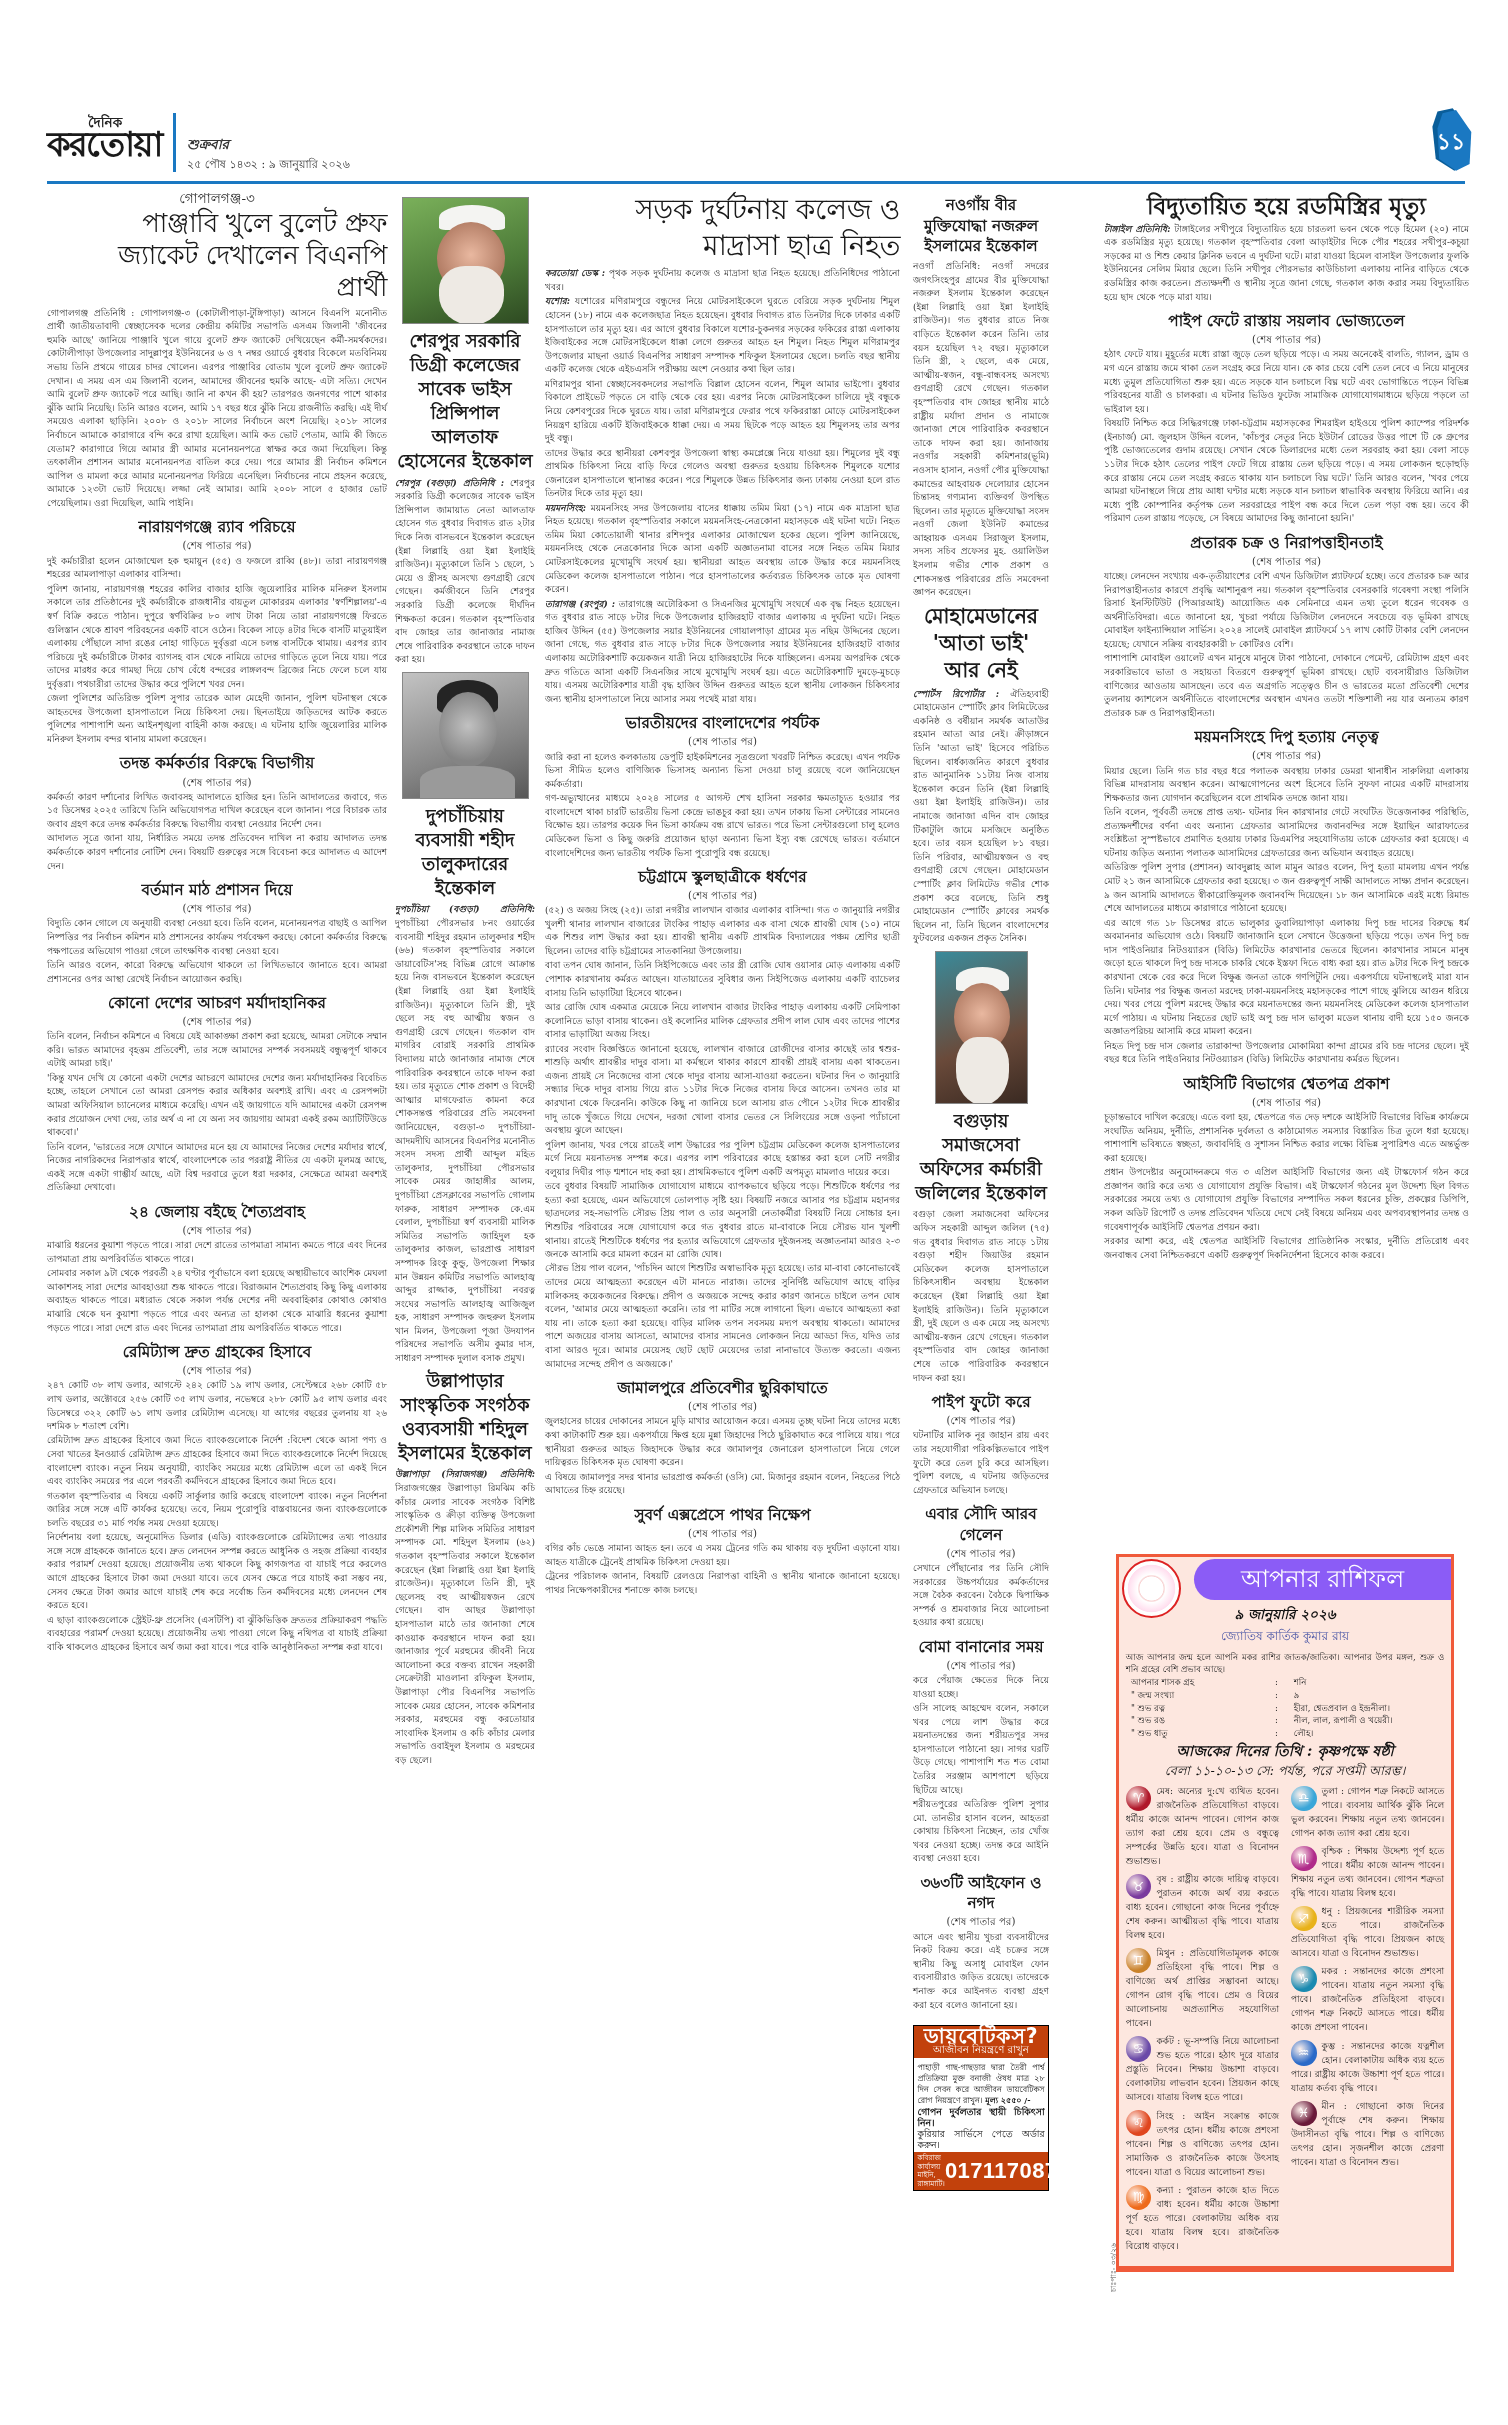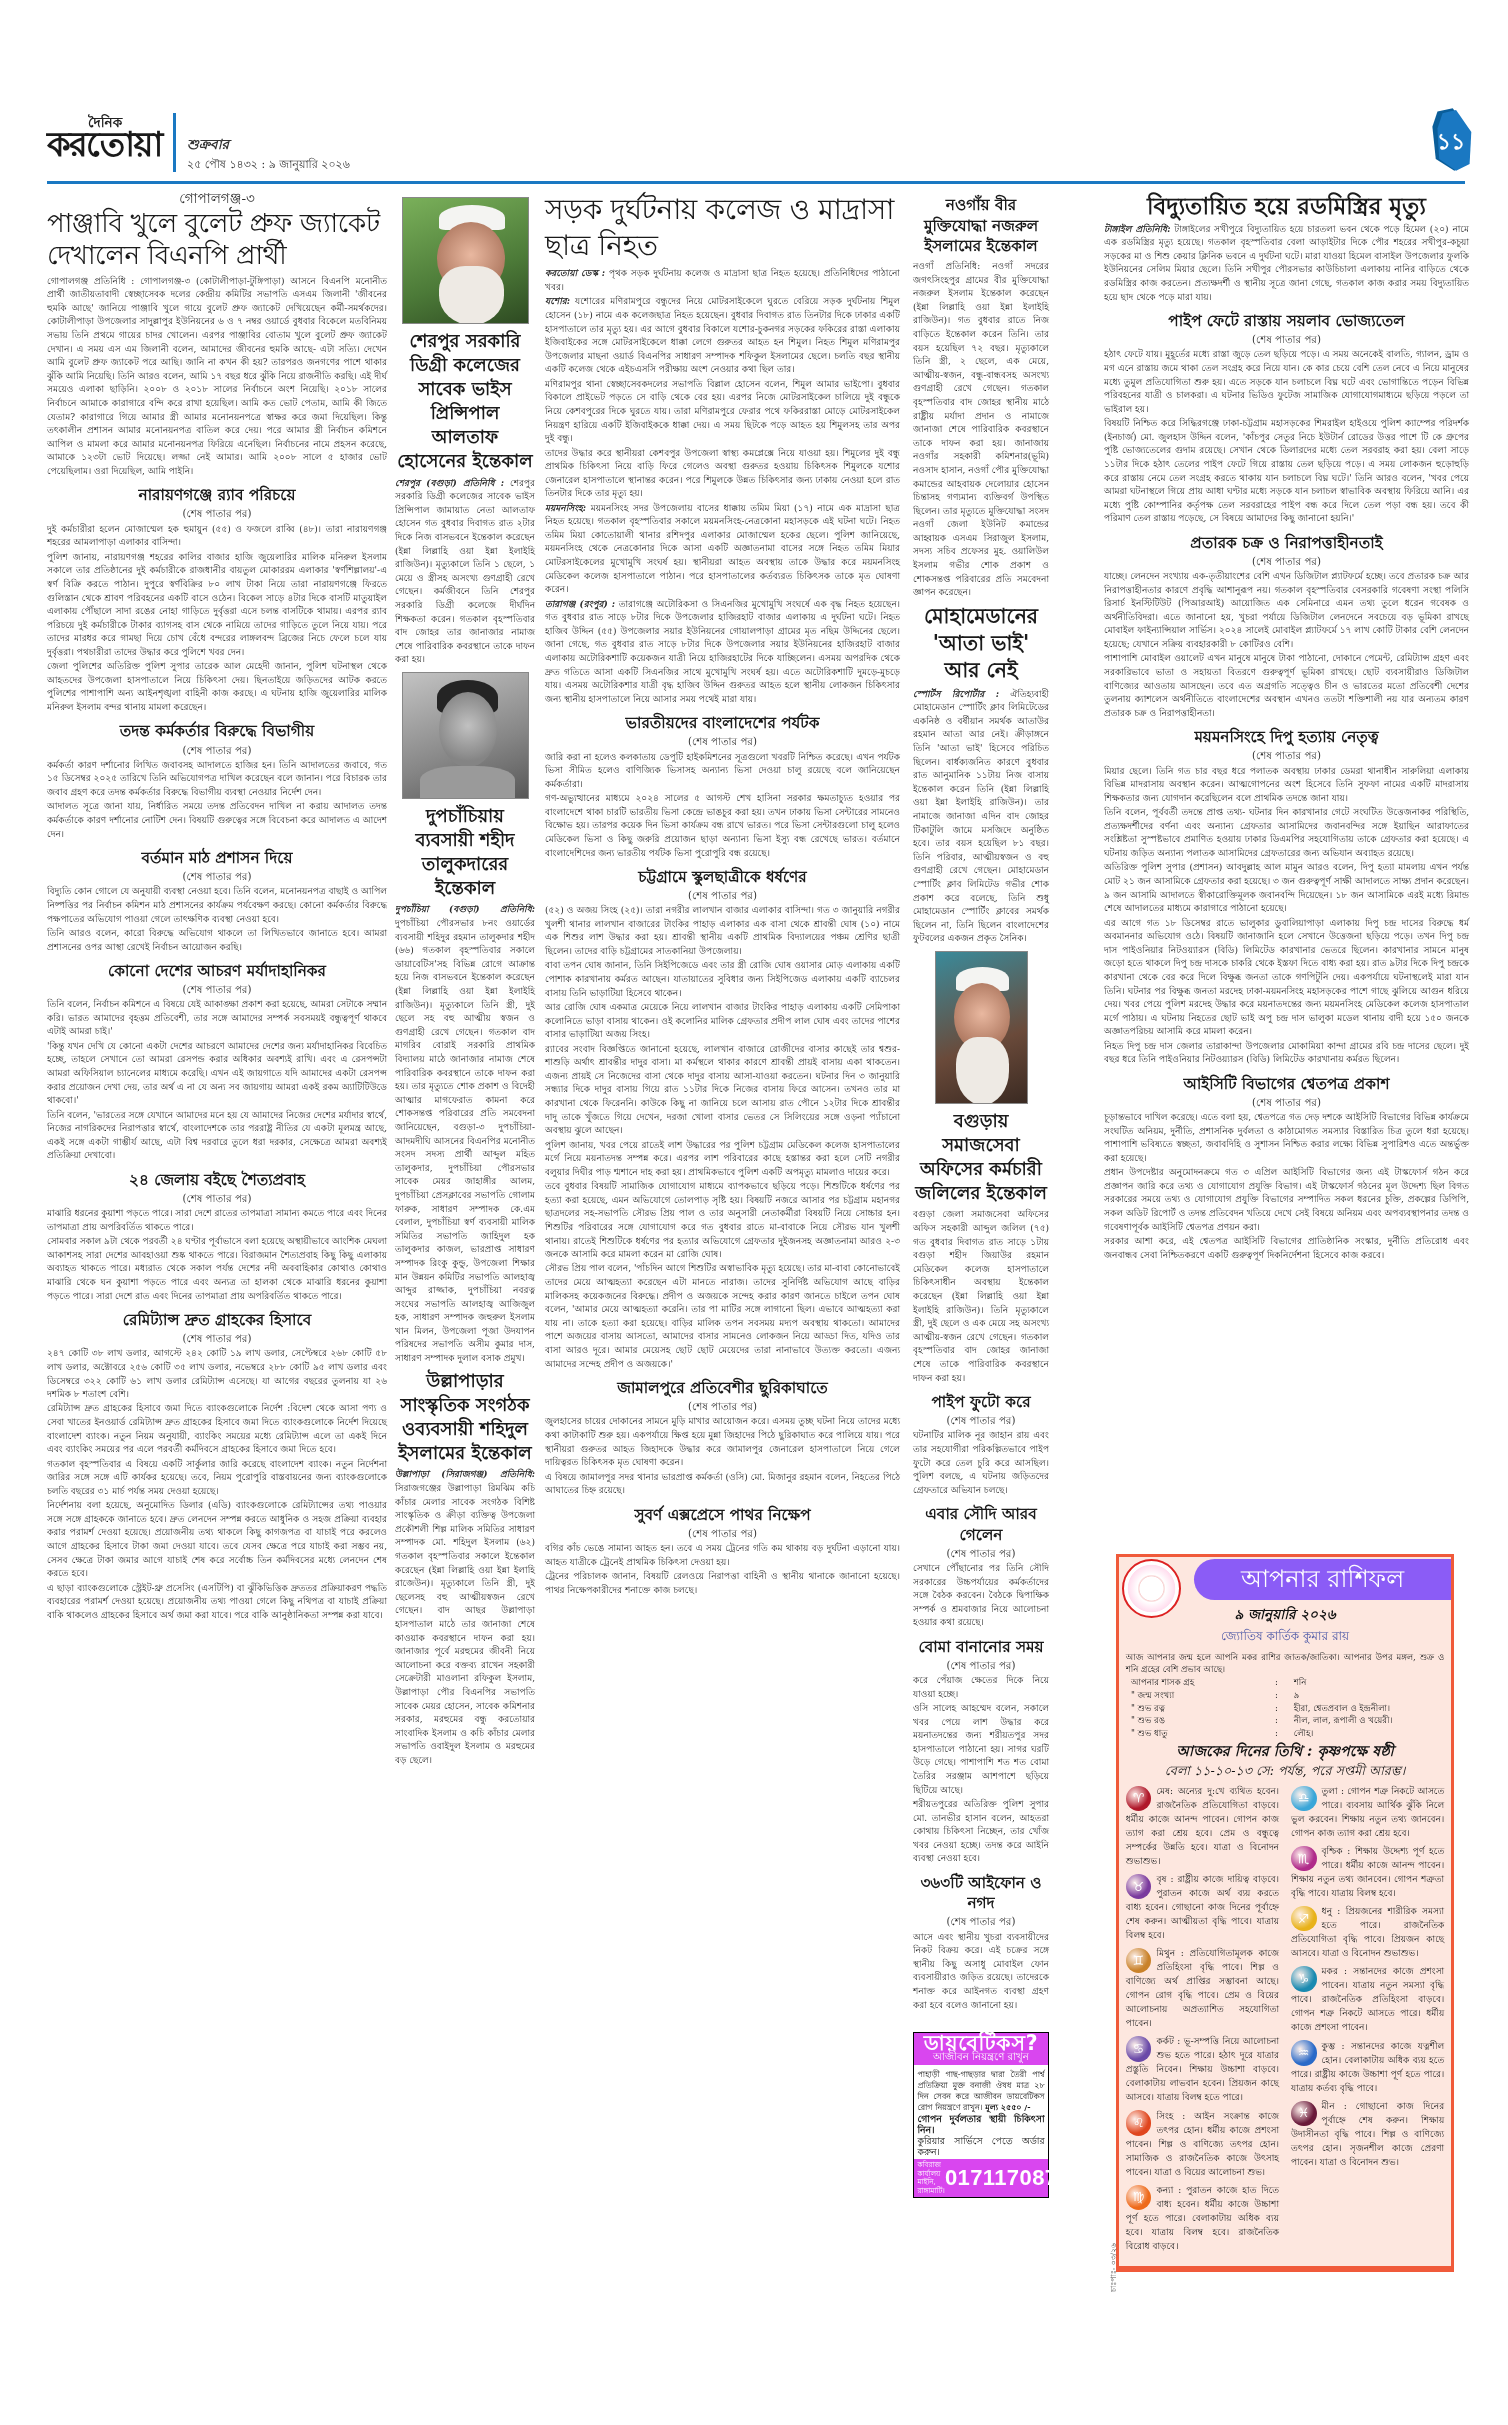--- a/index.html
+++ b/index.html
@@ -22,37 +22,37 @@
   
   .col { position: absolute; top: 192px; font-size: 9px; line-height: 13.6px; text-align: justify; color: #2a2a2a; }
   .col p { margin-bottom: 0.8px; }
   .col-1 { left: 47px; width: 340px; }
   .col-2 { left: 395px; width: 140px; }
   .col-3 { left: 545px; width: 355px; }
   .col-4 { left: 913px; width: 136px; }
   .col-5 { left: 1104px; width: 365px; }
 
   .kicker { text-align: center; font-size: 13.6px; margin-bottom: 1.7px; }
-  .hl-xl { text-align: left; font-size: 26px; line-height: 32px; font-weight: normal; color: #1a1a1a; margin-bottom: 3.4px; font-family: "DejaVu Sans", sans-serif; letter-spacing: -0.4px; }
+  .hl-xl { text-align: right; font-size: 26px; line-height: 32px; font-weight: normal; color: #1a1a1a; margin-bottom: 3.4px; font-family: "DejaVu Sans", sans-serif; letter-spacing: -0.4px; margin-left: 36px; }
   .hl-l { text-align: center; font-size: 20.4px; line-height: 25.5px; color: #1a1a1a; margin: 6.8px 0 1.7px; font-family: "DejaVu Sans", sans-serif; }
   .hl-m { text-align: center; font-size: 15.3px; line-height: 20.4px; color: #1a1a1a; margin: 6.8px 0 1.7px; font-family: "DejaVu Sans", sans-serif; }
   .hl-col { text-align: center; font-size: 18px; line-height: 24px; color: #1a1a1a; margin: 3.4px 0 3.4px; font-family: "DejaVu Sans", sans-serif; }
   .cont { text-align: center; font-size: 10.2px; margin-bottom: 1.7px; color: #333; }
   .byline { font-weight: bold; font-style: italic; }
   .italic-lead { font-style: italic; font-weight: bold; }
 
   .photo { margin: 5.1px auto 5.1px; border: 0.8px solid #888; background: linear-gradient(160deg, #c9c2b6, #8c857a 60%, #5c564e); position: relative; overflow: hidden; }
   .photo .face { position: absolute; border-radius: 50%; background: radial-gradient(circle at 50% 45%, #e9b8a0, #b07a62 70%); }
   .photo .hair { position: absolute; background: #2a2320; border-radius: 50% 50% 20% 20%; }
   .photo .beard { position: absolute; background: #eeeae4; border-radius: 40% 40% 50% 50%; }
   .photo .cap { position: absolute; background: #f4f4f2; border-radius: 50% 50% 10% 10%; }
   .photo.gray { filter: grayscale(1); }
 
   
-  .ad { margin-top: 20px; background: #d946ef; color: #fff; border: 0.8px solid #000; }
+  .ad { margin-top: 13px; background: #c2410c; color: #fff; border: 0.8px solid #000; }
   .ad .ad-title { text-align: center; font-size: 20.4px; font-weight: bold; font-family: "DejaVu Sans", sans-serif; padding-top: 3.4px; letter-spacing: 0.8px; }
   .ad .ad-sub { text-align: center; font-size: 10.2px; border-bottom: 0.8px solid #fff; padding-bottom: 1.7px; }
   .ad .ad-body { background: #fff; color: #111; font-size: 8px; line-height: 11px; padding: 2.5px 3.4px; text-align: justify; }
   .ad .ad-body b { font-weight: bold; }
   .ad .ad-foot { display: flex; align-items: center; padding: 1.7px 3.4px; }
   .ad .ad-office { font-size: 7.2px; line-height: 8.5px; width: 53px; }
   .ad .ad-phone { font-size: 22px; font-weight: bold; font-family: "Liberation Sans", sans-serif; letter-spacing: 0.4px; }
 
   
   .horo { position: absolute; left: 1116px; top: 1554px; width: 338px; background: #fde7df; border: 3.4px solid #f05a3a; border-bottom-width: 6.8px; padding: 0 0 8.5px; }

